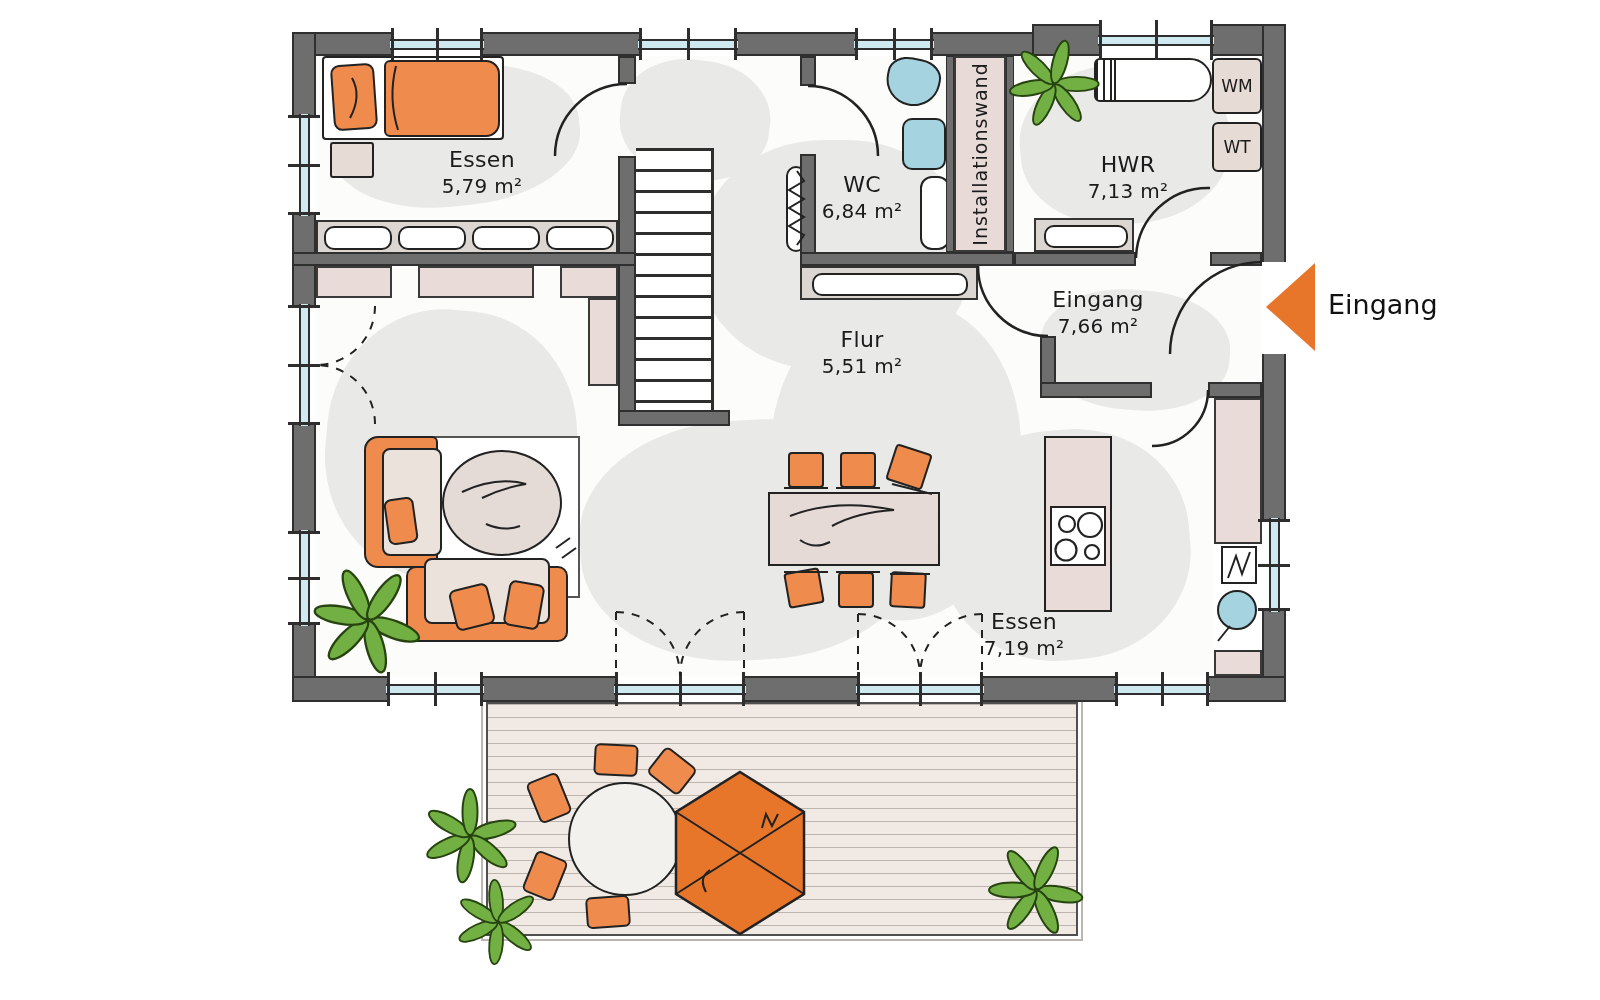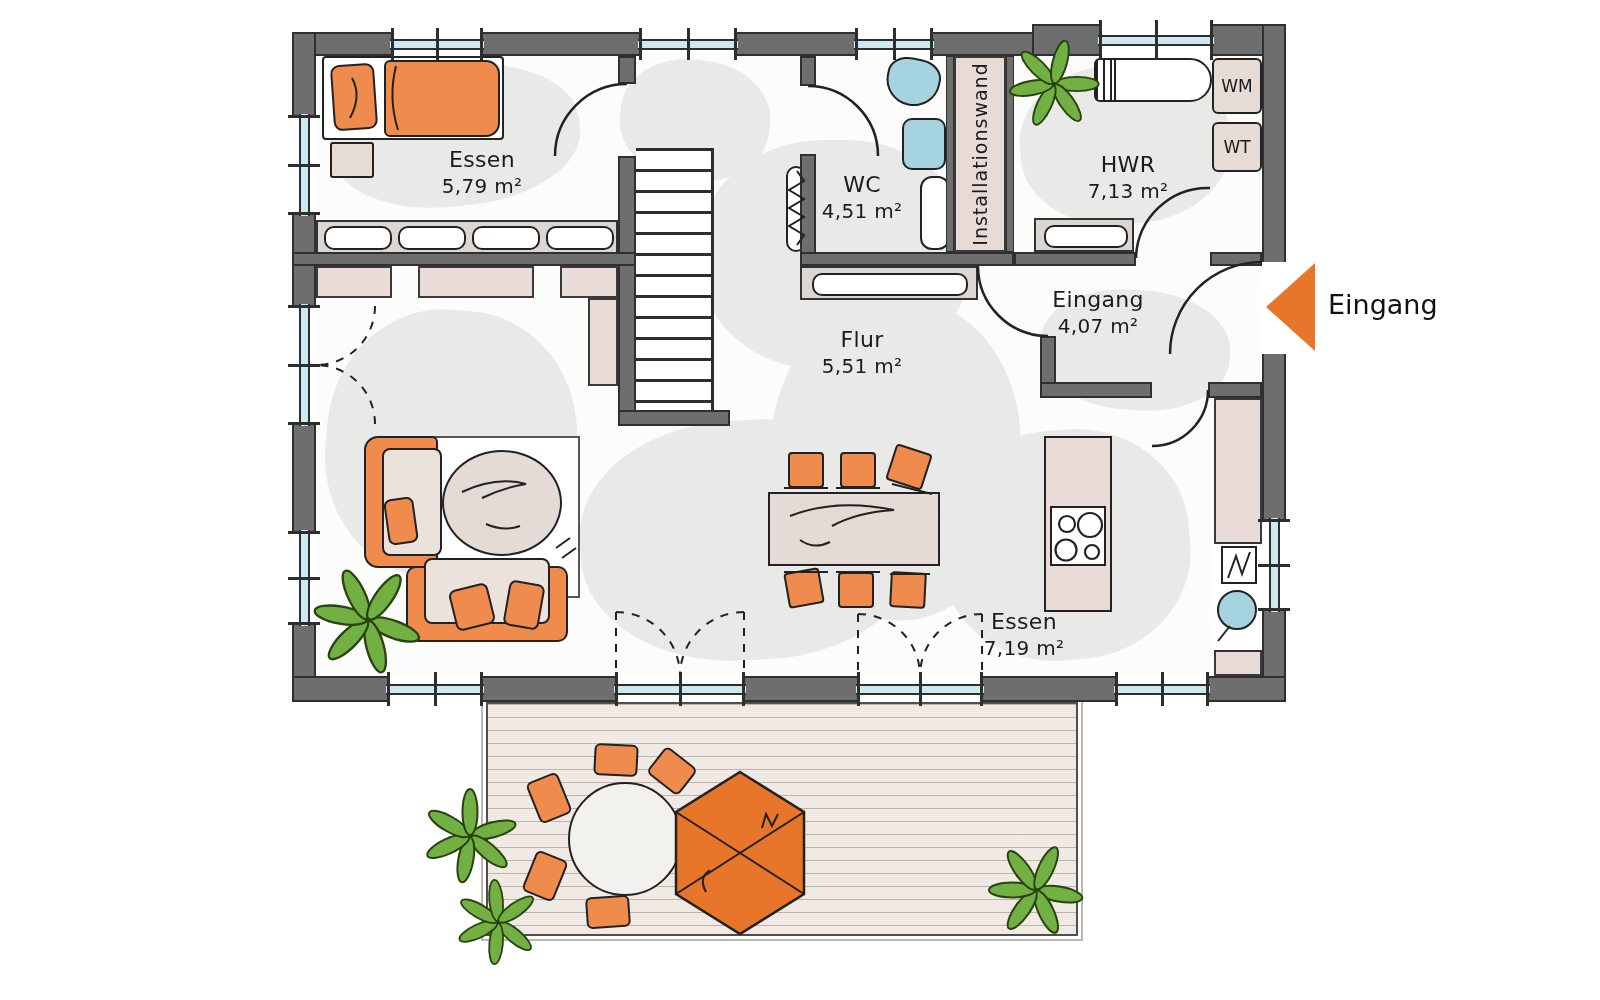--- a/index.html
+++ b/index.html
@@ -322,29 +322,29 @@
 
     <polygon points="1266,307 1315,263 1315,351" fill="#e8762a"></polygon>
   </svg>
 
   <div class="lbl" style="left:482px;top:172px;">
     <span>Essen</span>
     <span class="area">5,79 m²</span>
   </div>
   <div class="lbl" style="left:862px;top:197px;">
     <span>WC</span>
-    <span class="area">4,51 m²</span>
+    <span class="area">6,84 m²</span>
   </div>
   <div class="lbl" style="left:1128px;top:169px;margin-top:8px;">
     <span>HWR</span>
     <span class="area">7,13 m²</span>
   </div>
   <div class="lbl" style="left:1098px;top:312px;">
     <span>Eingang</span>
-    <span class="area">4,07 m²</span>
+    <span class="area">7,66 m²</span>
   </div>
   <div class="lbl" style="left:862px;top:352px;">
     <span>Flur</span>
     <span class="area">5,51 m²</span>
   </div>
   <div class="lbl" style="left:1024px;top:634px;">
     <span>Essen</span>
     <span class="area">7,19 m²</span>
   </div>
   <div class="instlbl" style="left:980px;top:154px;">Installationswand</div>

